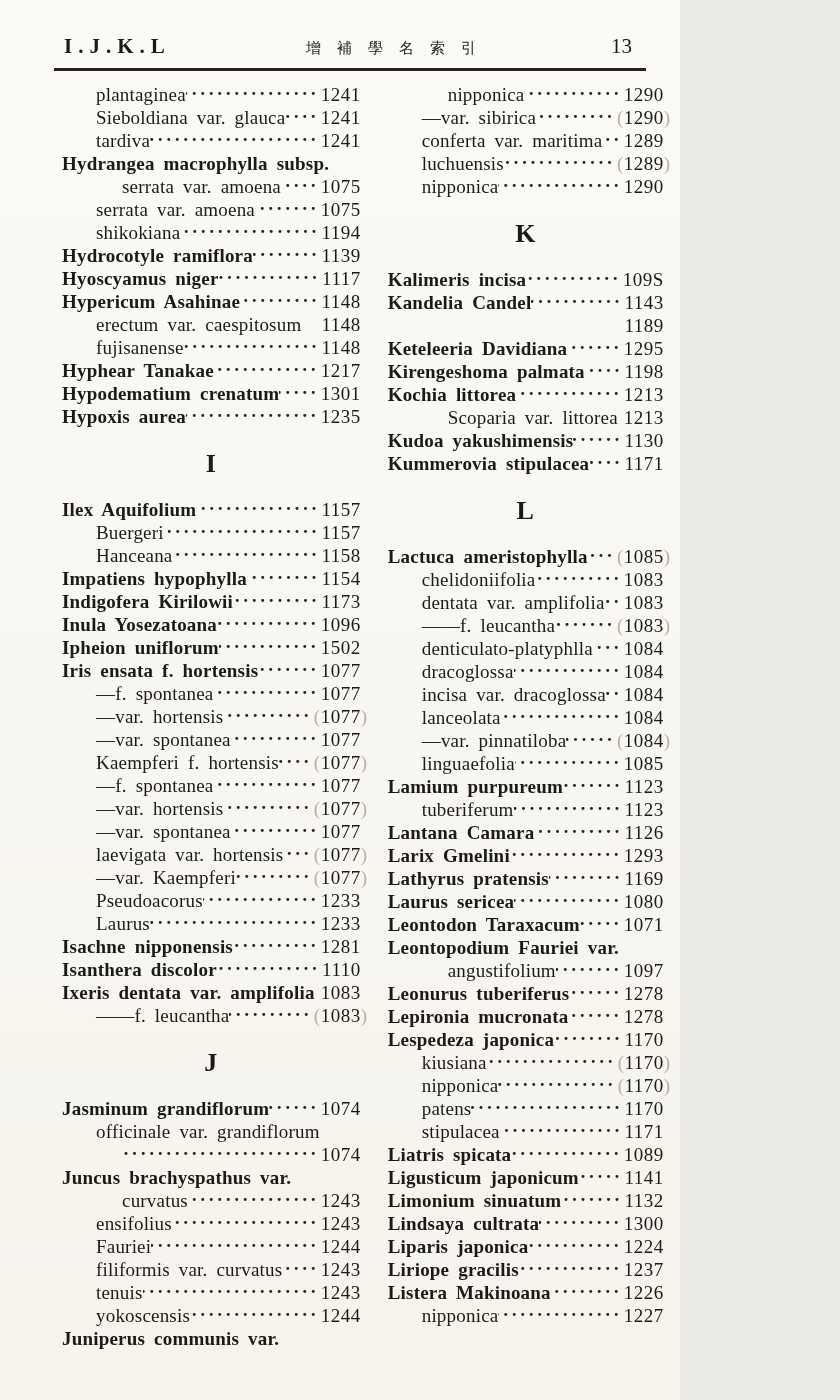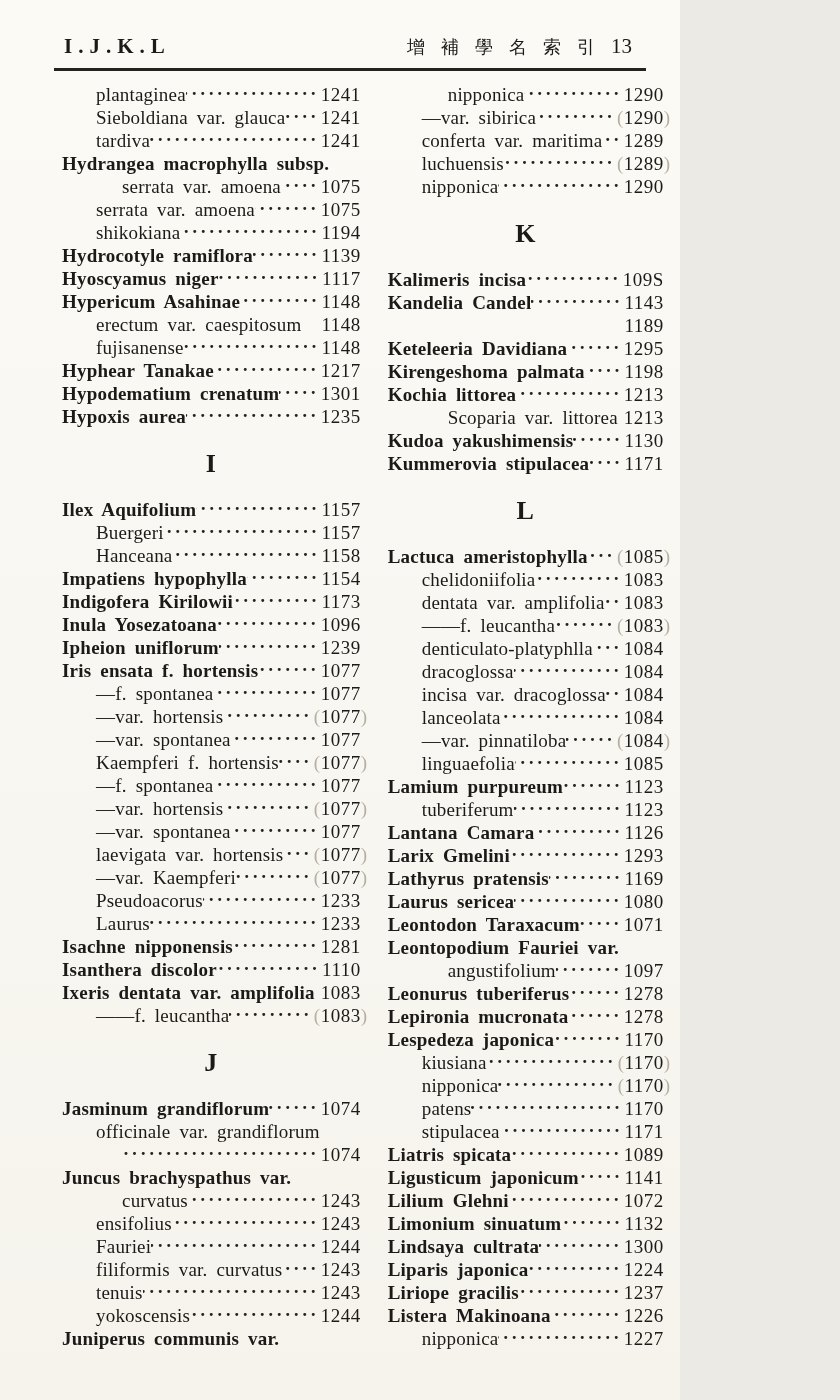--- a/index.html
+++ b/index.html
@@ -12,21 +12,21 @@
     position:relative;width:680px;height:1400px;
     background:linear-gradient(180deg,#fbfaf5 0%,#f8f6f0 60%,#f5f3ec 100%);
     color:#1b1a18;
   }
   
   .page-header{
     display:flex;align-items:baseline;
     padding:34px 48px 0 64px;
   }
   .header-letters{font-size:21px;font-weight:bold;letter-spacing:6px;white-space:nowrap;}
-  .header-title{flex:1;text-align:right;font-size:18px;letter-spacing:16px;padding-left:16px;white-space:nowrap;}
+  .header-title{flex:1;text-align:center;font-size:15px;letter-spacing:16px;padding-left:16px;white-space:nowrap;}
   .header-page{font-size:21px;text-align:right;}
   .header-rule{border-top:3px solid #26231e;margin:9px 34px 0 54px;}
   
   .columns{
     display:flex;align-items:stretch;
     padding:12px 40px 0 62px;
     height:1330px;box-sizing:border-box;
   }
   .col{box-sizing:border-box;}
   .col-left{width:357px;padding-right:10px;}
@@ -178,21 +178,21 @@
           <span class="page-num">1173</span>
         </div>
         <div class="entry indent-0 bold">
           <span class="name">Inula Yosezatoana</span>
           <span class="leader"></span>
           <span class="page-num">1096</span>
         </div>
         <div class="entry indent-0 bold">
           <span class="name">Ipheion uniflorum</span>
           <span class="leader"></span>
-          <span class="page-num">1239</span>
+          <span class="page-num">1502</span>
         </div>
         <div class="entry indent-0 bold">
           <span class="name">Iris ensata f. hortensis</span>
           <span class="leader"></span>
           <span class="page-num">1077</span>
         </div>
         <div class="entry indent-1">
           <span class="name">—f. spontanea</span>
           <span class="leader"></span>
           <span class="page-num">1077</span>
@@ -525,25 +525,20 @@
         </div>
         <div class="entry indent-0 bold">
           <span class="name">Liatris spicata</span>
           <span class="leader"></span>
           <span class="page-num">1089</span>
         </div>
         <div class="entry indent-0 bold">
           <span class="name">Ligusticum japonicum</span>
           <span class="leader"></span>
           <span class="page-num">1141</span>
-        </div>
-        <div class="entry indent-0 bold">
-          <span class="name">Lilium Glehni</span>
-          <span class="leader"></span>
-          <span class="page-num">1072</span>
         </div>
         <div class="entry indent-0 bold">
           <span class="name">Limonium sinuatum</span>
           <span class="leader"></span>
           <span class="page-num">1132</span>
         </div>
         <div class="entry indent-0 bold">
           <span class="name">Lindsaya cultrata</span>
           <span class="leader"></span>
           <span class="page-num">1300</span>

